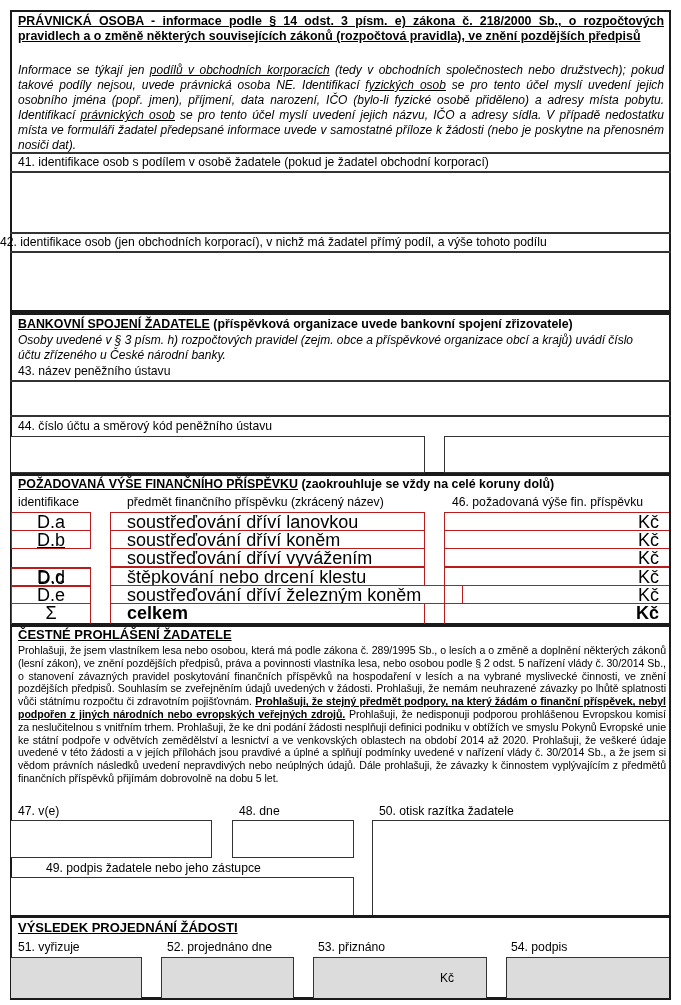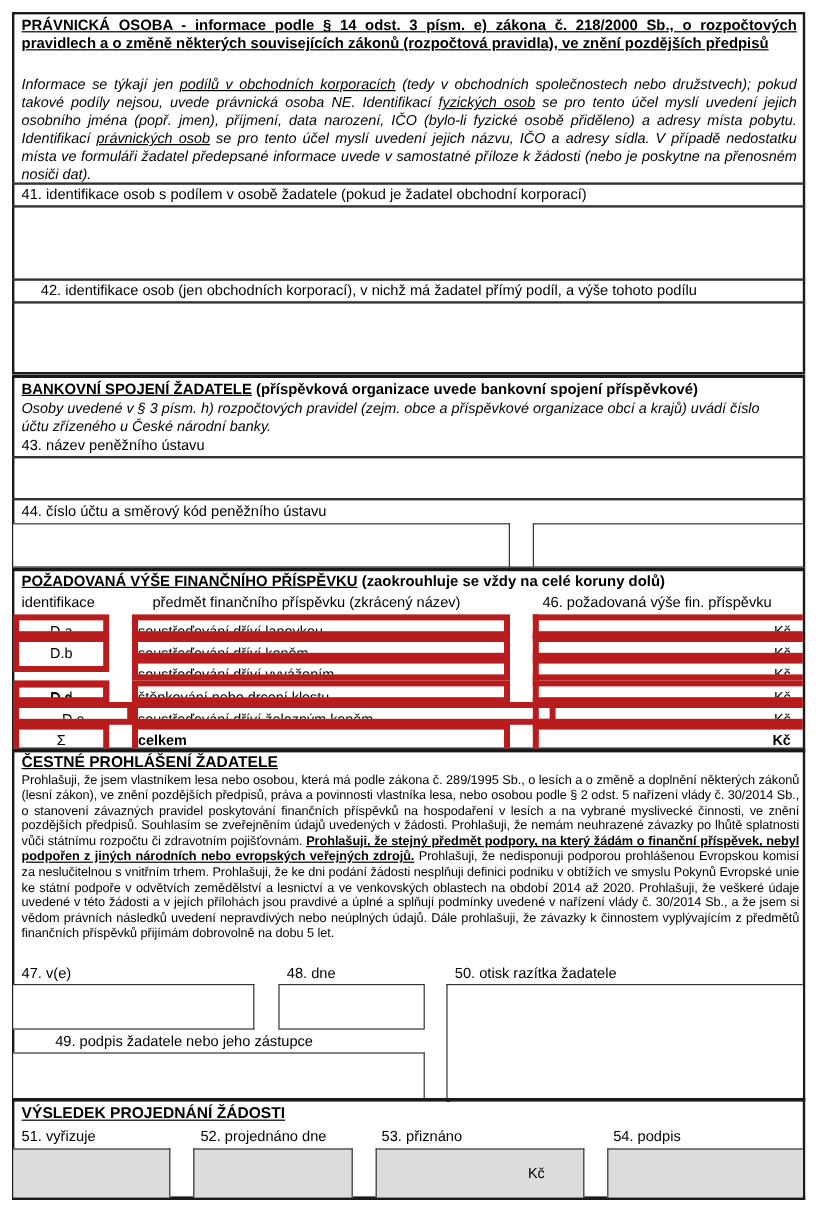--- a/index.html
+++ b/index.html
@@ -10,50 +10,50 @@
     .hline { position: absolute; height: 2px; background: #333; }
     .title { font-weight: bold; text-decoration: underline; font-size: 12.4px; line-height: 15px; }
     .title-bold { font-weight: bold; font-size: 12.4px; line-height: 15px; }
     .italic { font-style: italic; font-size: 12px; line-height: 15px; text-align: justify; }
     .lbl { font-size: 12.2px; line-height: 15px; white-space: nowrap; }
     .box { position: absolute; border: 1px solid #333; background: #fff; }
     .gray { background: #dcdcdc; }
     .small { font-size: 10.6px; line-height: 12.8px; text-align: justify; letter-spacing: -0.05px; }
     .u { text-decoration: underline; }
     .b { font-weight: bold; }
-    .cell { position: absolute; border: 5px solid #b91c1c; font-size: 12px; line-height: 18px; white-space: nowrap; overflow: hidden; }
+    .cell { position: absolute; border: 1px solid #b91c1c; font-size: 18px; line-height: 18px; white-space: nowrap; overflow: hidden; }
     .ctr { text-align: center; }
     .rgt { text-align: right; padding-right: 10px; }
-    .lft { padding-left: 0; }
+    .lft { padding-left: 16px; }
   </style>
 </head>
 <body>
 
 <div class="frame" style="left:10px; top:10px; width:661px; height:302px; border-width:2px;"></div>
 
 <div class="abs title" style="left:18px; top:14px; width:646px; text-align:justify;">PRÁVNICKÁ OSOBA - informace podle § 14 odst. 3 písm. e) zákona č. 218/2000 Sb., o rozpočtových pravidlech a o změně některých souvisejících zákonů (rozpočtová pravidla), ve znění pozdějších předpisů</div>
 
 <div class="abs italic" style="left:18px; top:63px; width:646px;">
   <span>Informace se týkají jen </span><span class="u">podílů v obchodních korporacích</span><span> (tedy v obchodních společnostech nebo družstvech); pokud takové podíly nejsou, uvede právnická osoba NE. Identifikací </span><span class="u">fyzických osob</span><span> se pro tento účel myslí uvedení jejich osobního jména (popř. jmen), příjmení, data narození, IČO (bylo-li fyzické osobě přiděleno) a adresy místa pobytu. Identifikací </span><span class="u">právnických osob</span><span> se pro tento účel myslí uvedení jejich názvu, IČO a adresy sídla. V případě nedostatku místa ve formuláři žadatel předepsané informace uvede v samostatné příloze k žádosti (nebo je poskytne na přenosném nosiči dat).</span>
 </div>
 
 <div class="hline" style="left:10px; top:152px; width:661px;"></div>
 <div class="abs lbl" style="left:18px; top:155px;">41. identifikace osob s podílem v osobě žadatele (pokud je žadatel obchodní korporací)</div>
 <div class="hline" style="left:10px; top:171px; width:661px;"></div>
 <div class="abs" style="left:12px; top:173px; width:657px; height:58px;"></div>
 
 <div class="hline" style="left:10px; top:232px; width:661px;"></div>
-<div class="abs lbl" style="left:34px; top:235px;">42. identifikace osob (jen obchodních korporací), v nichž má žadatel přímý podíl, a výše tohoto podílu</div>
+<div class="abs lbl" style="left:0; top:235px;">42. identifikace osob (jen obchodních korporací), v nichž má žadatel přímý podíl, a výše tohoto podílu</div>
 <div class="hline" style="left:10px; top:251px; width:661px;"></div>
 <div class="abs" style="left:12px; top:253px; width:657px; height:58px;"></div>
 
 <div class="frame" style="left:10px; top:312px; width:661px; height:162px; border-top-width:3px;"></div>
 
 <div class="abs title-bold" style="left:18px; top:317px; width:646px;">
-  <span class="u">BANKOVNÍ SPOJENÍ ŽADATELE</span><span> (příspěvková organizace uvede bankovní spojení příspěvkové)</span>
+  <span class="u">BANKOVNÍ SPOJENÍ ŽADATELE</span><span> (příspěvková organizace uvede bankovní spojení zřizovatele)</span>
 </div>
 <div class="abs italic" style="left:18px; top:333px; width:630px; text-align:left;">Osoby uvedené v § 3 písm. h) rozpočtových pravidel (zejm. obce a příspěvkové organizace obcí a krajů) uvádí číslo účtu zřízeného u České národní banky.</div>
 <div class="abs lbl" style="left:18px; top:364px;">43. název peněžního ústavu</div>
 <div class="hline" style="left:10px; top:380px; width:661px;"></div>
 <div class="abs" style="left:12px; top:382px; width:657px; height:32px;"></div>
 <div class="hline" style="left:10px; top:415px; width:661px;"></div>
 
 <div class="abs lbl" style="left:18px; top:419px;">44. číslo účtu a směrový kód peněžního ústavu</div>
 <div class="abs lbl" style="left:452px; top:419px;margin-top:48px;">45. specifický symbol</div>
 <div class="box" style="left:11px; top:436px; width:414px; height:37px; border-top:1px solid #333; border-left:none;"></div>
@@ -65,33 +65,33 @@
 </div>
 
 <div class="abs lbl" style="left:18px; top:495px;">identifikace</div>
 <div class="abs lbl" style="left:127px; top:495px;">předmět finančního příspěvku (zkrácený název)</div>
 <div class="abs lbl" style="left:452px; top:495px;">46. požadovaná výše fin. příspěvku</div>
 
 <div class="cell ctr" style="left:11px; top:512px; width:80px; height:19px;">D.a</div>
 <div class="cell lft" style="left:110px; top:512px; width:315px; height:19px;">soustřeďování dříví lanovkou</div>
 <div class="cell rgt" style="left:444px; top:512px; width:225px; height:19px; border-right:none;"><span></span><span>Kč</span></div>
 
-<div class="cell ctr" style="left:11px; top:530px; width:80px; height:30px;">D.b</div>
+<div class="cell ctr" style="left:11px; top:530px; width:80px; height:19px;text-decoration:underline;">D.b</div>
 <div class="cell lft" style="left:110px; top:530px; width:315px; height:19px;">soustřeďování dříví koněm</div>
 <div class="cell rgt" style="left:444px; top:530px; width:225px; height:19px; border-right:none;"><span></span><span>Kč</span></div>
 
 <div class="cell ctr" style="left:11px; top:568px; width:80px; height:19px;">D.c</div>
 <div class="cell lft" style="left:110px; top:548px; width:315px; height:19px;">soustřeďování dříví vyvážením</div>
 <div class="cell rgt" style="left:444px; top:548px; width:225px; height:19px; border-right:none;"><span></span><span>Kč</span></div>
 
 <div class="cell ctr" style="left:11px; top:567px; width:80px; height:19px;">D.d</div>
 <div class="cell lft" style="left:110px; top:567px; width:315px; height:19px;">štěpkování nebo drcení klestu</div>
 <div class="cell rgt" style="left:444px; top:567px; width:225px; height:19px; border-right:none;"><span></span><span>Kč</span></div>
 
-<div class="cell ctr" style="left:11px; top:585px; width:100px; height:19px;">D.e</div>
+<div class="cell ctr" style="left:11px; top:585px; width:80px; height:19px;">D.e</div>
 <div class="cell lft" style="left:110px; top:585px; width:353px; height:19px;">soustřeďování dříví železným koněm</div>
 <div class="cell rgt" style="left:444px; top:585px; width:225px; height:19px; border-right:none;"><span></span><span>Kč</span></div>
 
 <div class="cell ctr" style="left:11px; top:603px; width:80px; height:21px; border-bottom:none;">Σ</div>
 <div class="cell lft b" style="left:110px; top:603px; width:315px; height:21px; border-bottom:none;">celkem</div>
 <div class="cell rgt b" style="left:444px; top:603px; width:225px; height:21px; border-right:none; border-bottom:none;"><span></span><span>Kč</span></div>
 
 <div class="frame" style="left:10px; top:624px; width:661px; height:292px; border-top-width:3px; border-bottom:none;"></div>
 <div class="abs title" style="left:18px; top:627px; font-size:13px;">ČESTNÉ PROHLÁŠENÍ ŽADATELE</div>
 

